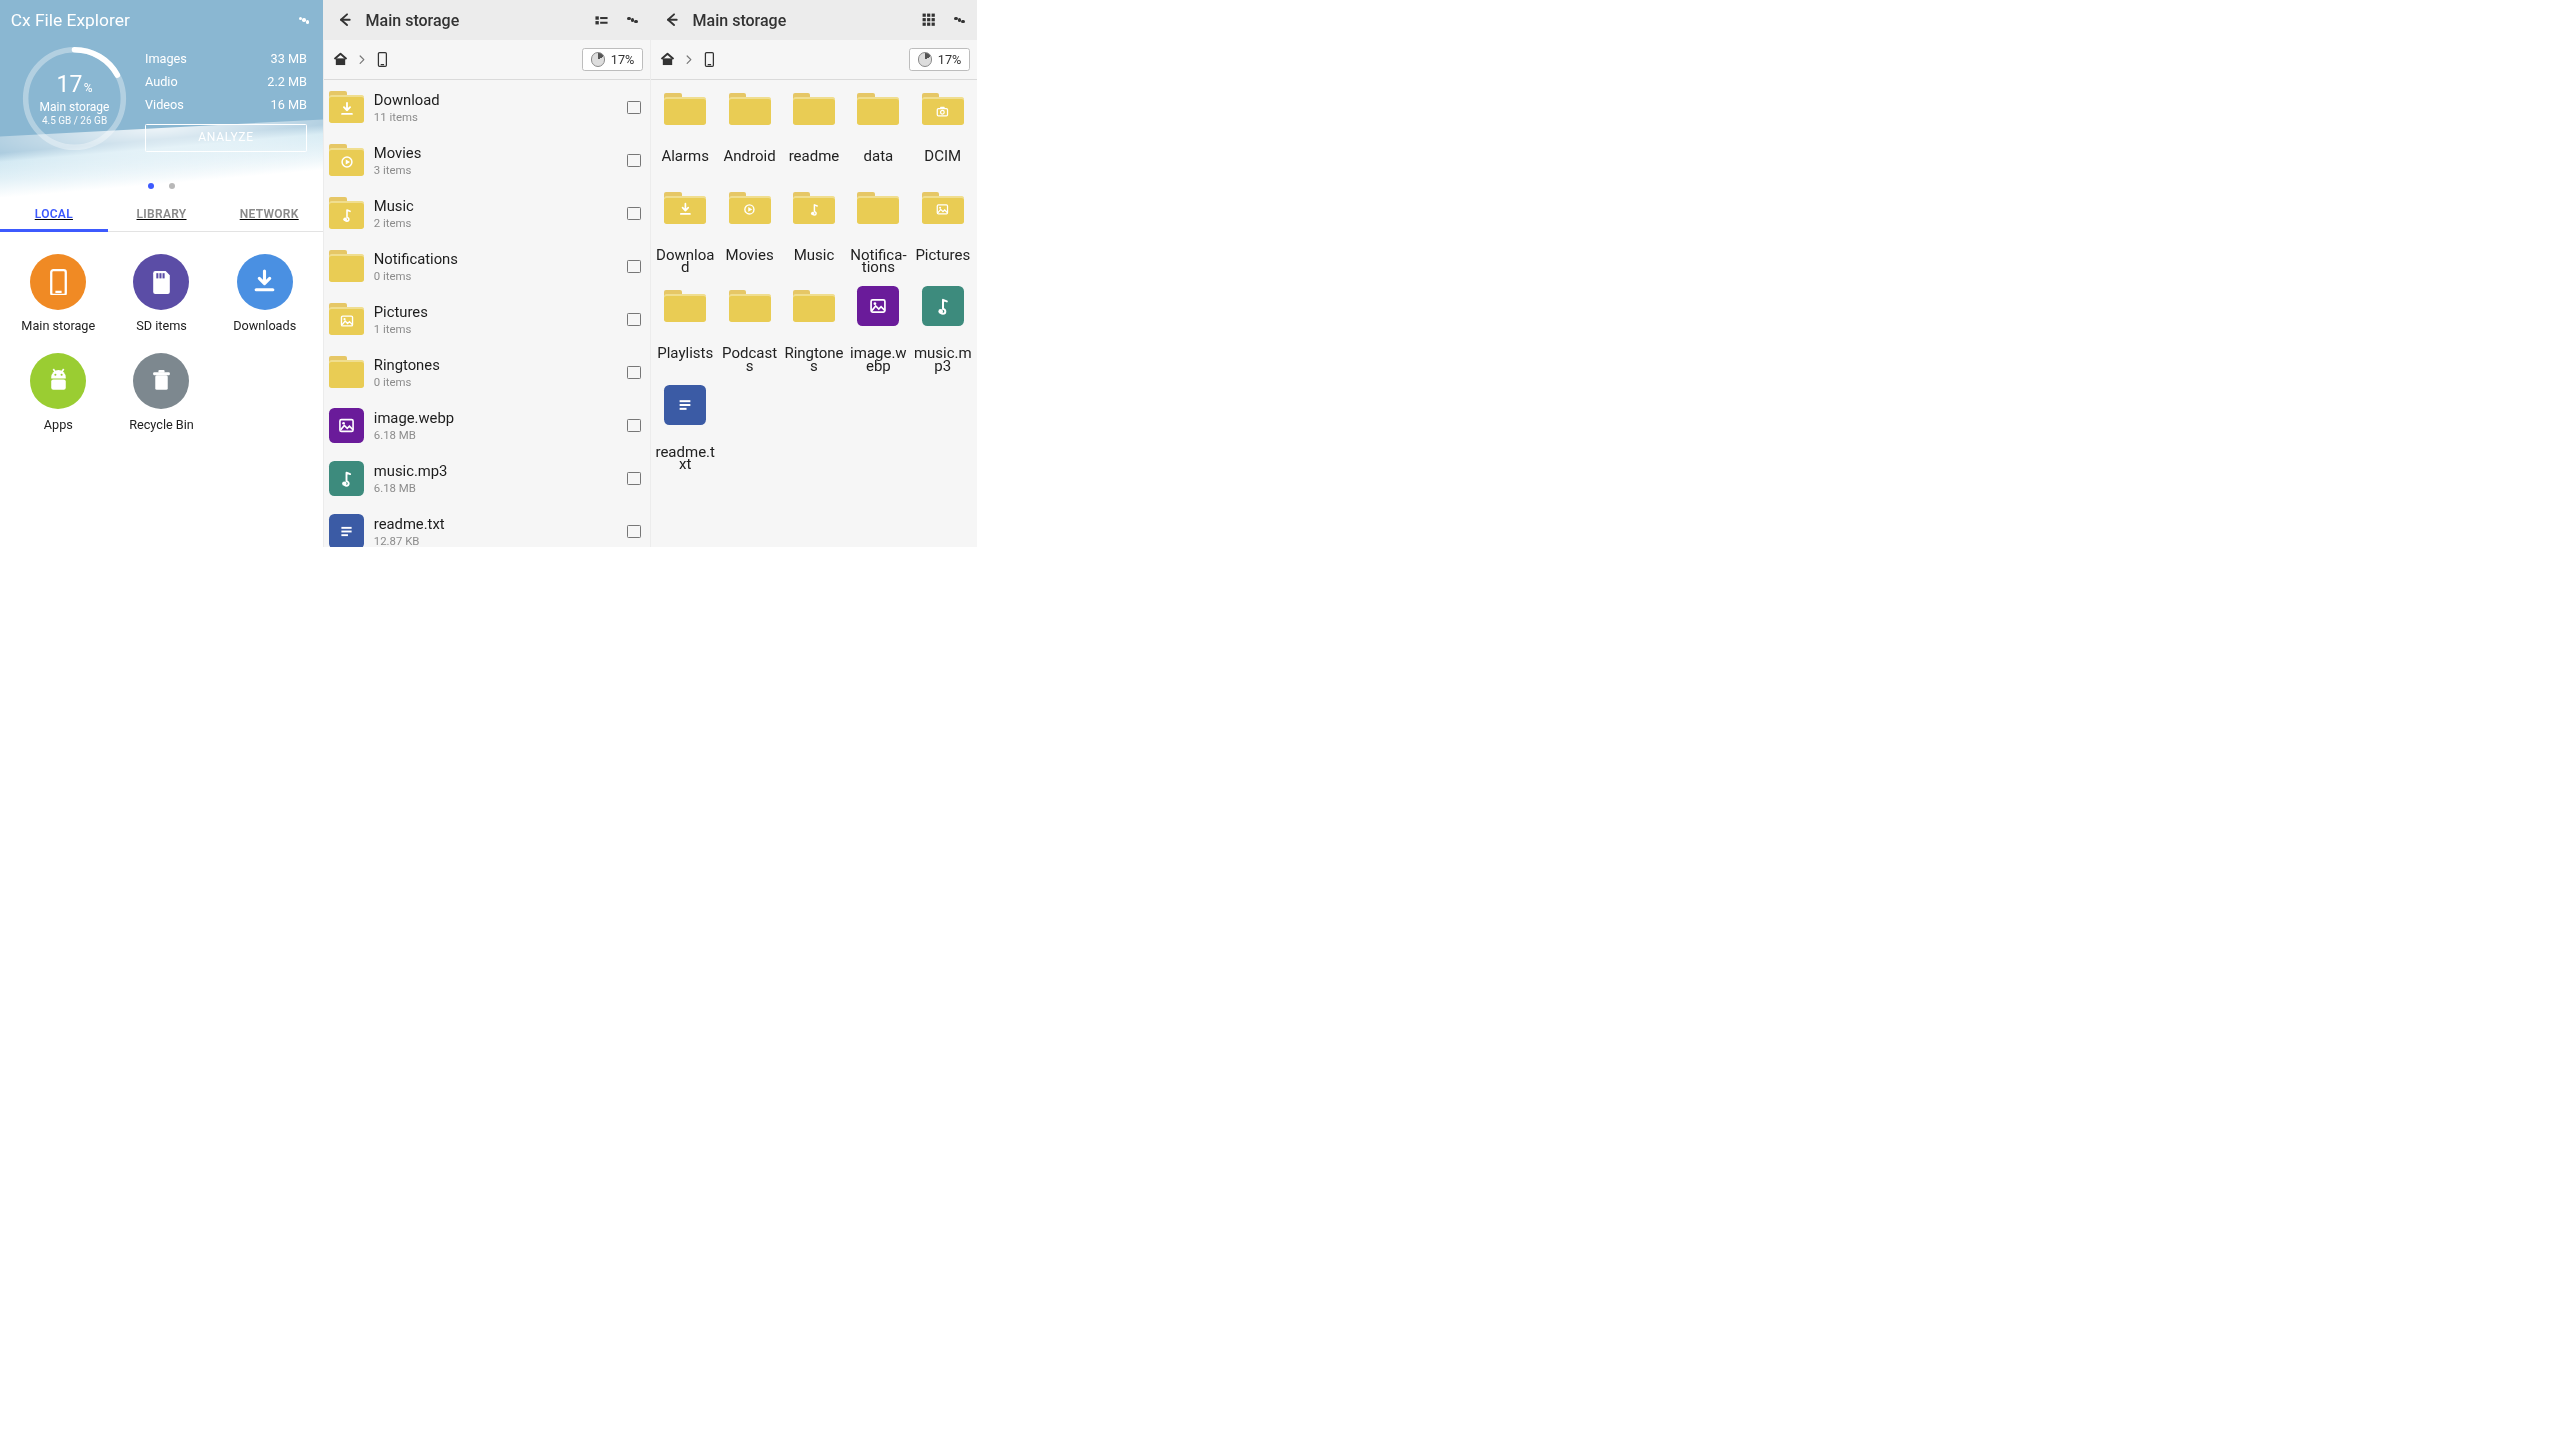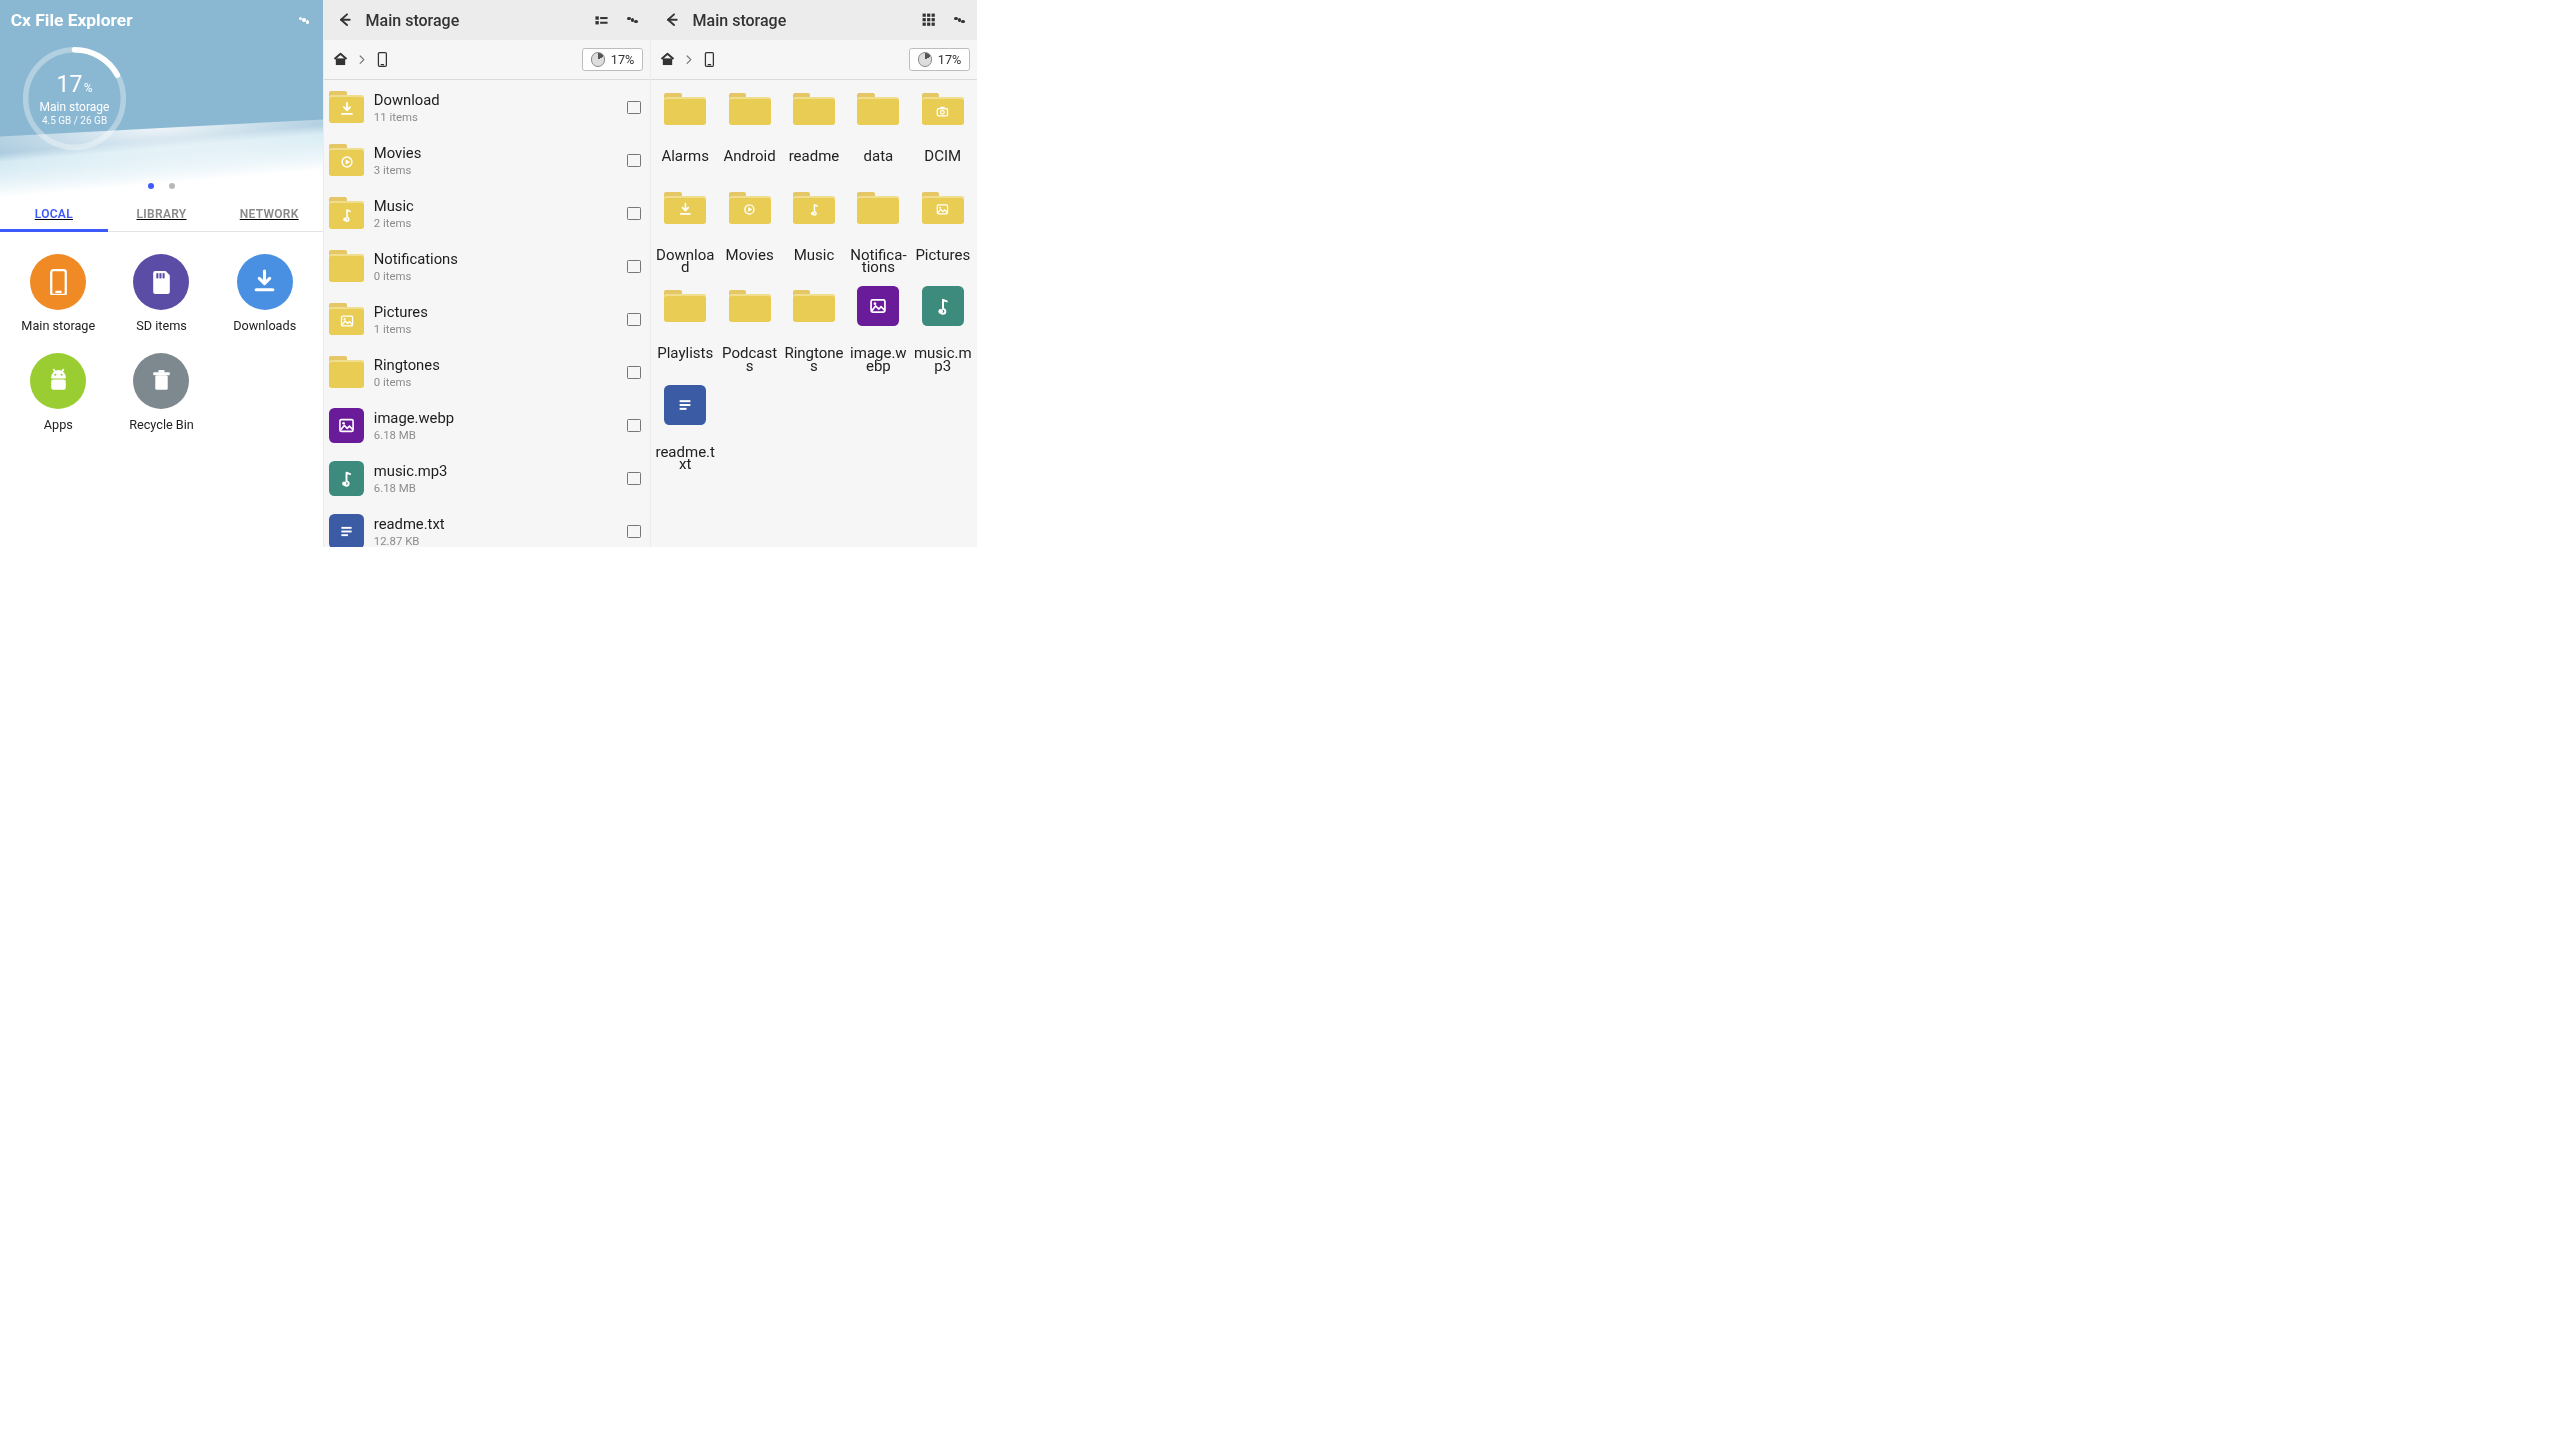--- a/index.html
+++ b/index.html
@@ -15,21 +15,21 @@
     background: linear-gradient(175deg,#8ab7d2 0%, #8ab7d2 68%, #c8e4f0 72%, #ffffff 88%);
     color: #fff;
   }
   .p1-hero::before{ 
     content:""; position:absolute; left:-27px; right:-27px; bottom:9.4px; height:60px;
     background: radial-gradient(120% 140% at 50% 0%, rgba(255,255,255,.85) 0%, rgba(255,255,255,0) 62%);
     transform: rotate(-3deg);
     pointer-events:none;
   }
   .p1-titlebar { display:flex; align-items:center; justify-content:space-between; padding: 6.7px 5.4px 0 10.7px; }
-  .p1-title { font-size: 17.4px; font-weight: 700; }
+  .p1-title { font-size: 17.4px; font-weight: 400; }
   .kebab { width:27px; height:27px; display:flex; align-items:center; justify-content:center; cursor:pointer; }
   .kebab span, .kebab::before, .kebab::after { content:""; width:3.4px; height:3.4px; background:currentColor; border-radius:50%; display:block; }
   .kebab::before { margin-bottom:3.4px;} .kebab::after{ margin-top:3.4px;}
   .p1-hero .kebab{ color:#fff; }
 
   .p1-body{ display:flex; padding: 9.4px 16px 0 16px; gap:12px; position:relative; z-index:1;}
   .ring-wrap{ width:117px; display:flex; flex-direction:column; align-items:center;}
   .ring{ width:111px; height:111px; position:relative;}
   .ring svg{ width:100%; height:100%; transform: rotate(-90deg); }
   .ring .bg{ stroke: rgba(255,255,255,.35); }
@@ -203,20 +203,35 @@
             <circle class="bg" cx="50" cy="50" r="44" fill="none" stroke-width="5"></circle>
             <circle class="fg" cx="50" cy="50" r="44" fill="none" stroke-width="5" stroke-dasharray="276.5" stroke-dashoffset="229.5" stroke-linecap="round"></circle>
           </svg>
           <div class="ring-center">
             <div class="ring-pct"><span>17</span><small>%</small></div>
             <div class="ring-lab">Main storage</div>
             <div class="ring-sub">4.5 GB / 26 GB</div>
           </div>
         </div>
       </div>
+      <div class="stats">
+        <div class="srow">
+            <span>Images</span>
+            <span>33 MB</span>
+          </div>
+        <div class="srow">
+            <span>Audio</span>
+            <span>2.2 MB</span>
+          </div>
+        <div class="srow">
+            <span>Videos</span>
+            <span>16 MB</span>
+          </div>
+        <div class="analyze">ANALYZE</div>
+      </div>
     </div>
     <div class="dots">
       <div class="dot active"></div>
       <div class="dot"></div>
     </div>
   </div>
 
   <div class="tabs">
     <div class="tab active">LOCAL</div>
     <div class="tab">LIBRARY</div>

